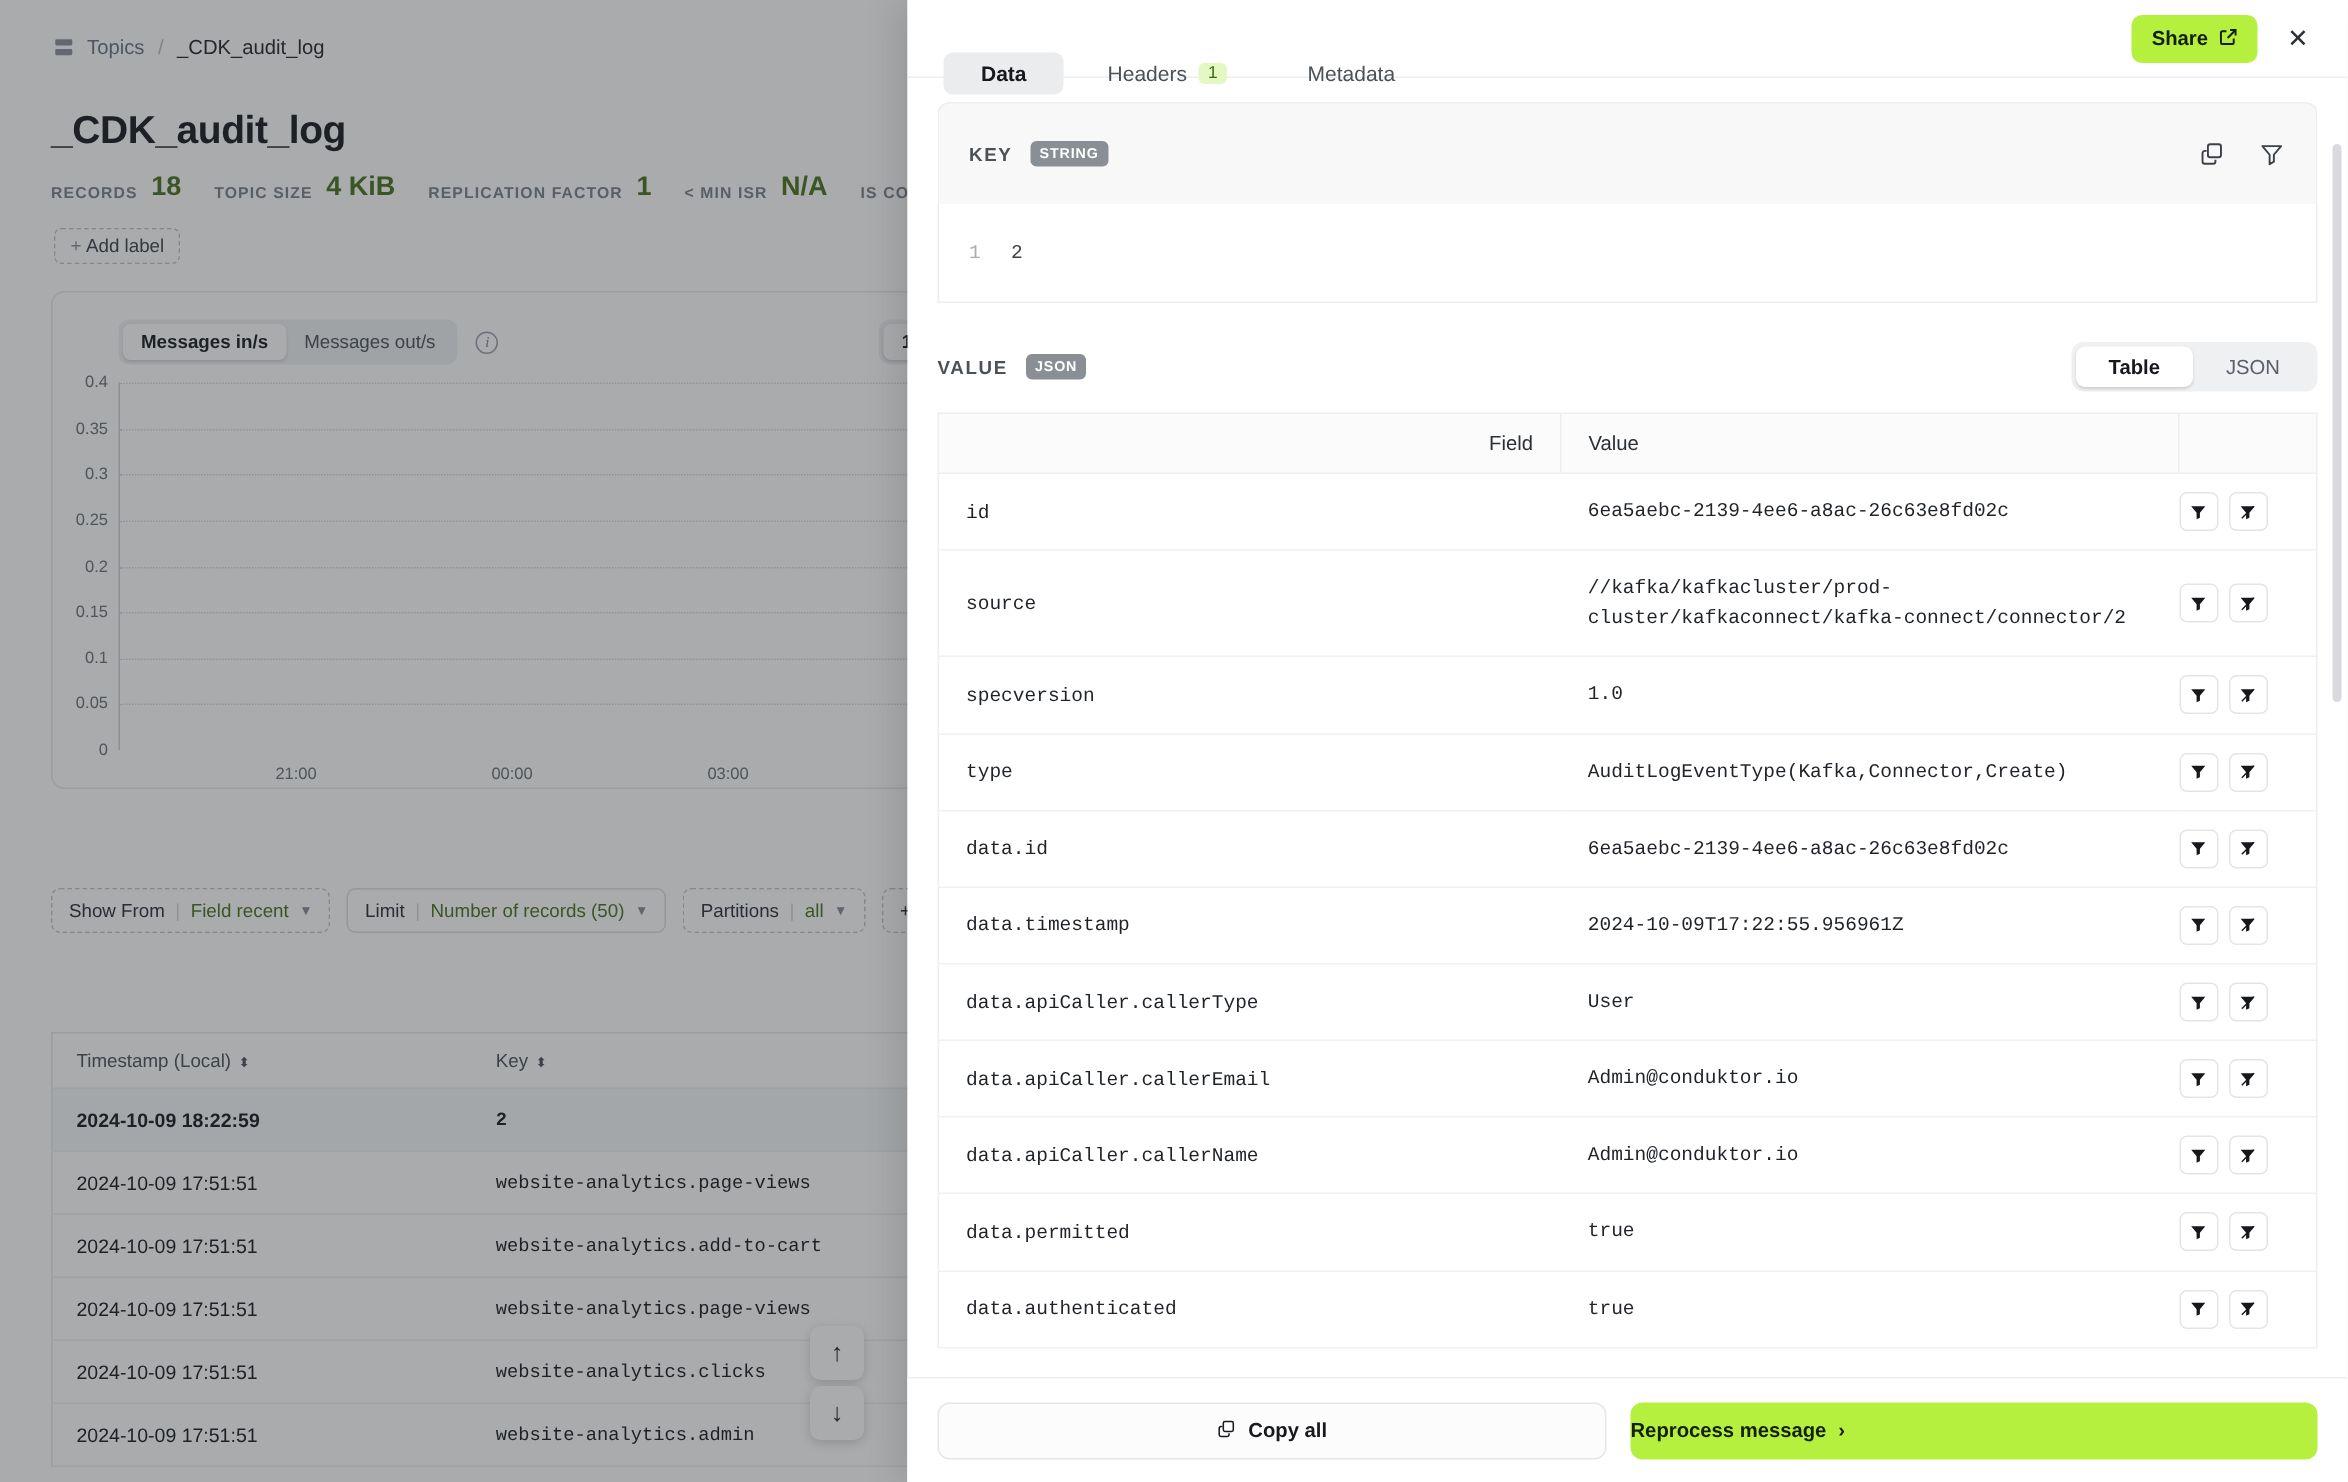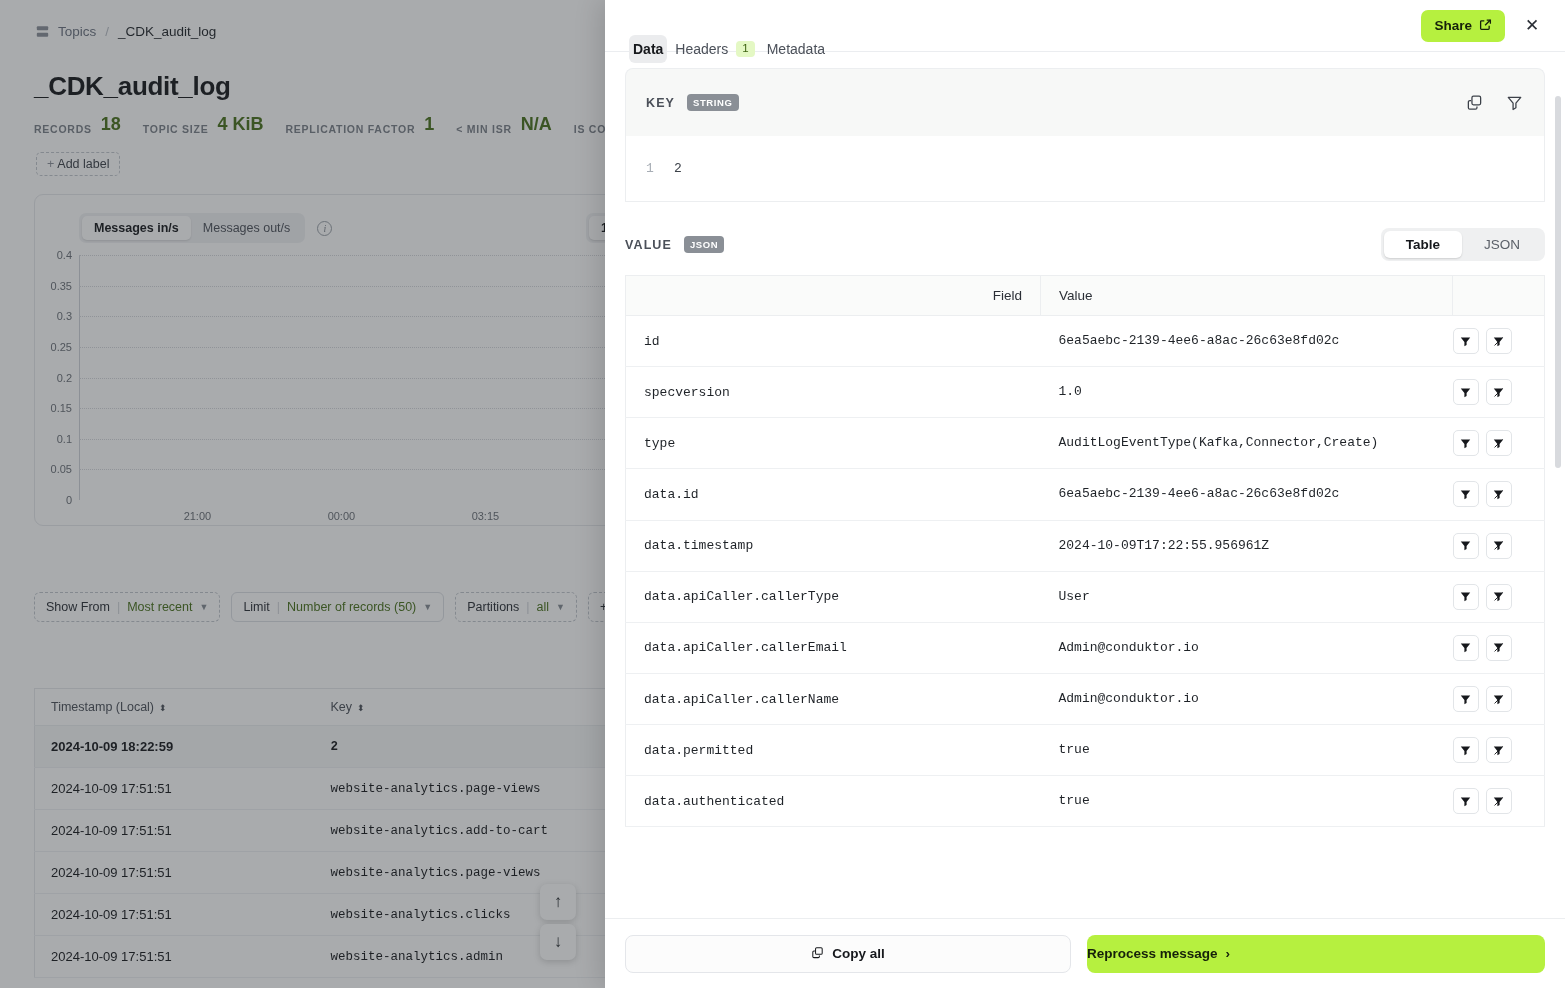--- a/index.html
+++ b/index.html
@@ -152,22 +152,22 @@
   .panel {
     position: absolute; right: 0; top: 0; width: 960px; height: 988px;
     background: #ffffff; display: flex; flex-direction: column;
     box-shadow: -6px 0 24px rgba(0,0,0,.13);
   }
   .panel-head {
     height: 52px; flex: 0 0 52px; display: flex; align-items: center;
     padding: 0 20px 0 24px; border-bottom: 1px solid #ebedf0;
   }
   .ptab {
-    font-size: 14px; color: #4b5059; padding: 6px 4px; border-radius: 6px;
-    margin-right: 4px; display: flex; gap: 8px; margin-top: 47px;
+    font-size: 14px; color: #4b5059; padding: 6px 25px; border-radius: 6px;
+    margin-right: 4px; display: flex; align-items: center; gap: 8px; margin-top: 47px;
   }
   .ptab.active { background: #ebecee; color: #16181c; font-weight: 600; }
   .hbadge {
     background: #e4f8c4; color: #3f6414; font-size: 11.5px;
     border-radius: 4px; padding: 1px 6px; font-weight: 500;
   }
   .share-btn {
     margin-left: auto; background: #b6f03f; color: #15200a;
     font-size: 13.5px; font-weight: 600; border-radius: 7px;
     padding: 8px 13px; display: flex; align-items: center; gap: 7px;
@@ -320,33 +320,33 @@
         <div class="ytick" style="top:12.5%">0.35</div>
         <div class="ytick" style="top:25%">0.3</div>
         <div class="ytick" style="top:37.5%">0.25</div>
         <div class="ytick" style="top:50%">0.2</div>
         <div class="ytick" style="top:62.5%">0.15</div>
         <div class="ytick" style="top:75%">0.1</div>
         <div class="ytick" style="top:87.5%">0.05</div>
         <div class="ytick" style="top:100%">0</div>
         <div class="xtick" style="left:18.5%">21:00</div>
         <div class="xtick" style="left:41%">00:00</div>
-        <div class="xtick" style="left:63.5%">03:15</div>
+        <div class="xtick" style="left:63.5%">03:00</div>
         <div class="xtick" style="left:86%">06:00</div>
         <div class="xtick" style="left:108.5%">09:00</div>
         <div class="xtick" style="left:131%">12:00</div>
       </div>
     </div>
 
 
     <div class="filters">
       <div class="filter-chip">
         <span>Show From</span>
         <span class="chip-div">|</span>
-        <span class="chip-val">Most recent</span>
+        <span class="chip-val">Field recent</span>
         <span class="caret">▼</span>
       </div>
       <div class="filter-chip solid">
         <span>Limit</span>
         <span class="chip-div">|</span>
         <span class="chip-val">Number of records (50)</span>
         <span class="caret">▼</span>
       </div>
       <div class="filter-chip">
         <span>Partitions</span>
@@ -492,20 +492,39 @@
                   <div class="act-btn">
                     <svg width="11" height="11" viewBox="0 0 14 14">
                         <path d="M1 2h12l-4.6 5.5v4.1L5.6 13V7.5z" fill="#16181c"></path>
                         <path d="M2 12L12 2" stroke="#16181c" stroke-width="1.2"></path>
                       </svg>
                   </div>
                 </div>
               </td>
             </tr>
 
+            <tr>
+              <td>source</td>
+              <td class="v-val" style="max-width:250px">//kafka/kafkacluster/prod-cluster/kafkaconnect/kafka-connect/connector/2</td>
+              <td class="v-act">
+                <div class="act-wrap">
+                  <div class="act-btn">
+                    <svg width="11" height="11" viewBox="0 0 14 14" fill="#16181c">
+                        <path d="M1 2h12l-4.6 5.5v4.1L5.6 13V7.5z"></path>
+                      </svg>
+                  </div>
+                  <div class="act-btn">
+                    <svg width="11" height="11" viewBox="0 0 14 14">
+                        <path d="M1 2h12l-4.6 5.5v4.1L5.6 13V7.5z" fill="#16181c"></path>
+                        <path d="M2 12L12 2" stroke="#16181c" stroke-width="1.2"></path>
+                      </svg>
+                  </div>
+                </div>
+              </td>
+            </tr>
 
             <tr>
               <td>specversion</td>
               <td class="v-val">1.0</td>
               <td class="v-act">
                 <div class="act-wrap">
                   <div class="act-btn">
                     <svg width="11" height="11" viewBox="0 0 14 14" fill="#16181c">
                         <path d="M1 2h12l-4.6 5.5v4.1L5.6 13V7.5z"></path>
                       </svg>

